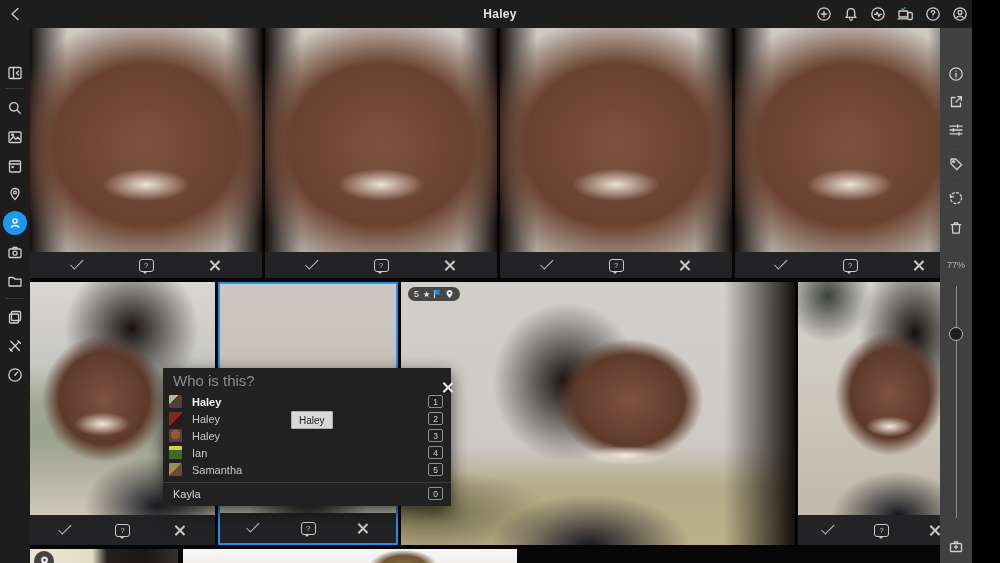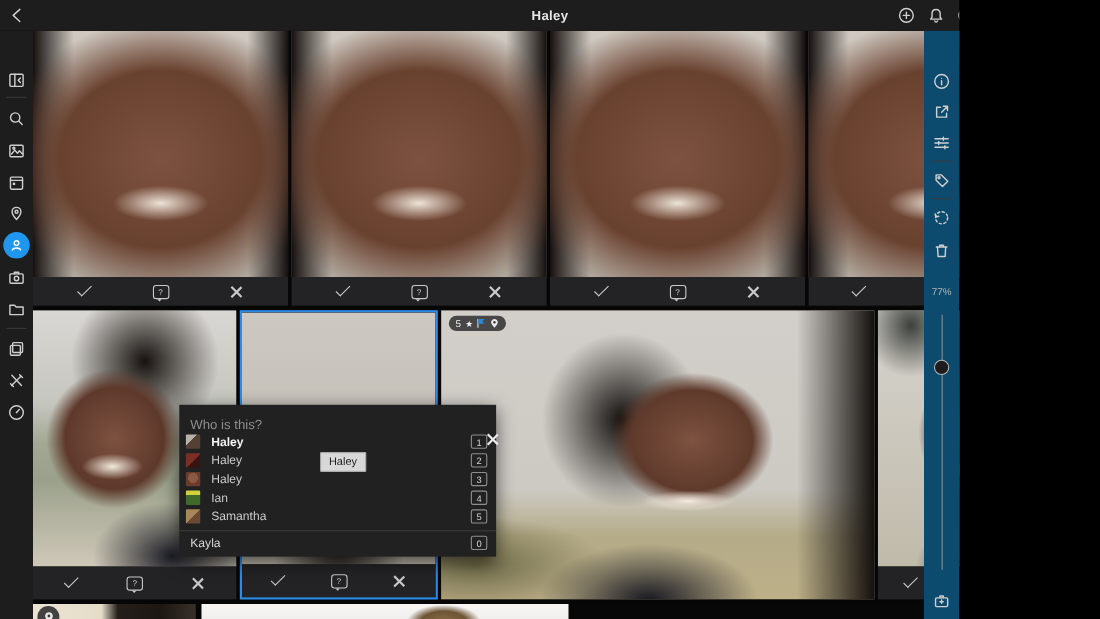--- a/index.html
+++ b/index.html
@@ -1,16 +1,16 @@
 <!DOCTYPE html>
 <html><head>
 <meta charset="utf-8">
 <style>
   html,body{margin:0;padding:0;background:#000;}
-  .app{position:relative;width:872px;height:563px;background:#060606;overflow:hidden;
+  .app{position:relative;width:972px;height:563px;background:#060606;overflow:hidden;
        font-family:"Liberation Sans",sans-serif;-webkit-font-smoothing:antialiased;}
   svg.ic{display:block;stroke:#cfcfcf;fill:none;stroke-width:1.3;stroke-linecap:round;stroke-linejoin:round;}
 
   
   .topbar{position:absolute;left:0;top:0;width:1000px;height:28px;background:#1d1d1d;z-index:20;}
   .tb-title{position:absolute;left:0;right:0;top:0;height:28px;line-height:28px;text-align:center;
             color:#e6e6e6;font-size:12px;font-weight:bold;letter-spacing:.3px;}
   .tb-back{position:absolute;left:8px;top:6px;cursor:pointer;}
   .tb-right{position:absolute;right:8px;top:6px;display:flex;gap:11px;align-items:center;}
   .tb-right .tbi{position:relative;cursor:pointer;}
@@ -18,21 +18,21 @@
   .dots-h i{width:2.6px;height:2.6px;border-radius:50%;background:#cfcfcf;}
 
   
   .rail-l{position:absolute;left:0;top:28px;width:30px;bottom:0;background:#1d1d1d;z-index:20;}
   .rl-item{position:absolute;left:0;width:30px;display:flex;justify-content:center;cursor:pointer;}
   .rl-div{position:absolute;left:6px;width:18px;height:1px;background:#3a3a3a;}
   .people-active{width:24px;height:24px;border-radius:50%;background:#1f97ee;display:flex;align-items:center;justify-content:center;}
   .people-active svg{stroke:#fff;}
 
   
-  .rail-r{position:absolute;right:0;top:28px;width:32px;bottom:0;background:#0c4a6e;z-index:20;}
+  .rail-r{position:absolute;right:0;top:28px;width:32px;bottom:0;background:#404040;z-index:20;}
   .rr-item{position:absolute;left:0;width:32px;display:flex;justify-content:center;cursor:pointer;}
   .rr-div{position:absolute;left:7px;width:18px;height:1px;background:#3a3a3a;}
   .zoom-label{position:absolute;top:232px;left:0;width:32px;text-align:center;color:#b5b5b5;font-size:9px;}
   .ztrack{position:absolute;left:15.5px;top:258px;width:1px;height:232px;background:#8d8d8d;}
   .zhandle{position:absolute;left:9px;top:299px;width:12px;height:12px;border:1px solid #b5b5b5;border-radius:50%;background:#1d1d1d;cursor:pointer;}
 
   
   .grid{position:absolute;left:30px;top:28px;width:938px;height:535px;background:#060606;}
   .tile{position:absolute;background:#101010;overflow:hidden;box-sizing:border-box;}
   .tile.sel{border:2px solid #2d8ceb;}
@@ -94,21 +94,21 @@
   .meta-badge .star{font-size:8px;margin-left:1px;}
   .loc-badge{position:absolute;left:4px;top:2px;width:20px;height:20px;border-radius:50%;
              background:rgba(52,52,52,.92);display:flex;align-items:center;justify-content:center;z-index:3;}
 
   
   .scrollbar{position:absolute;left:934px;top:124px;width:2px;height:84px;background:#9d9d9d;border-radius:1px;z-index:6;cursor:pointer;}
 
   
   .popup{position:absolute;left:133px;top:340px;width:288px;height:138px;background:#212121;z-index:10;
          box-shadow:0 5px 16px rgba(0,0,0,.65);}
-  .pp-head{height:25px;display:flex;align-items:flex-end;padding:0 10px;color:#8d8d8d;font-size:12px;}
+  .pp-head{height:25px;display:flex;align-items:center;padding:0 10px;color:#8d8d8d;font-size:15px;}
   .pp-close{margin-left:auto;cursor:pointer;}
   .pp-close .i-x::before,.pp-close .i-x::after{background:#ececec;}
   .pp-row{height:17px;display:flex;align-items:center;padding:0 8px 0 6px;color:#c9c9c9;font-size:11px;cursor:pointer;}
   .pp-row .nm{margin-left:10px;}
   .pp-row.first .nm{color:#f2f2f2;font-weight:bold;}
   .pp-av{width:13px;height:13px;border-radius:1px;flex:none;}
   .pp-key{margin-left:auto;min-width:10px;height:11px;border:1px solid #8f8f8f;border-radius:2px;color:#d2d2d2;
           font-size:8.5px;display:flex;align-items:center;justify-content:center;padding:0 1.5px;}
   .pp-div{height:1px;background:#3c3c3c;margin-top:4px;}
   .pp-ignore{height:21px;display:flex;align-items:center;padding:0 8px 0 10px;color:#d8d8d8;font-size:11px;cursor:pointer;}

